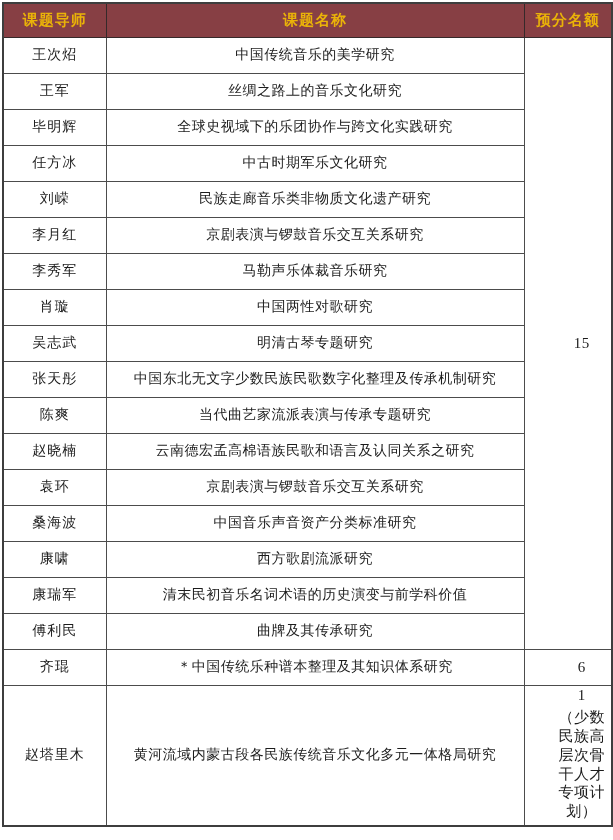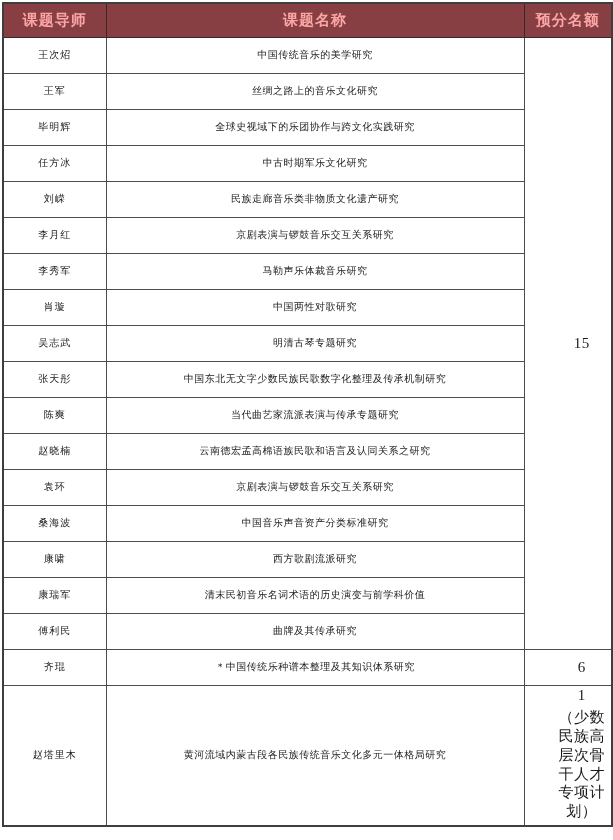--- a/index.html
+++ b/index.html
@@ -30,28 +30,28 @@
   col.col-topic   { width: 418px; }
   col.col-quota   { width: 88px; }
 
   .quota-table th,
   .quota-table td {
     border: 1px solid #4c4c4c;
     text-align: center;
     vertical-align: middle;
     padding: 0 4px;
     overflow: hidden;
-    font-size: 10px;
+    font-size: 14px;
     letter-spacing: 0.5px;
     line-height: 1.25;
   }
   .quota-table thead tr { height: 34px; }
   .quota-table th {
     background: #873f44;
-    color: #fca5a5;
+    color: #eab308;
     font-weight: bold;
     font-size: 15px;
     letter-spacing: 1px;
     border-color: #35292a;
   }
   .quota-table tbody tr.row { height: 36px; }
   .quota-table tbody tr.row-tall { height: 133px; }
 
   td.advisor-cell { letter-spacing: 1px; }
   td.topic-cell   { letter-spacing: 0.5px; }

